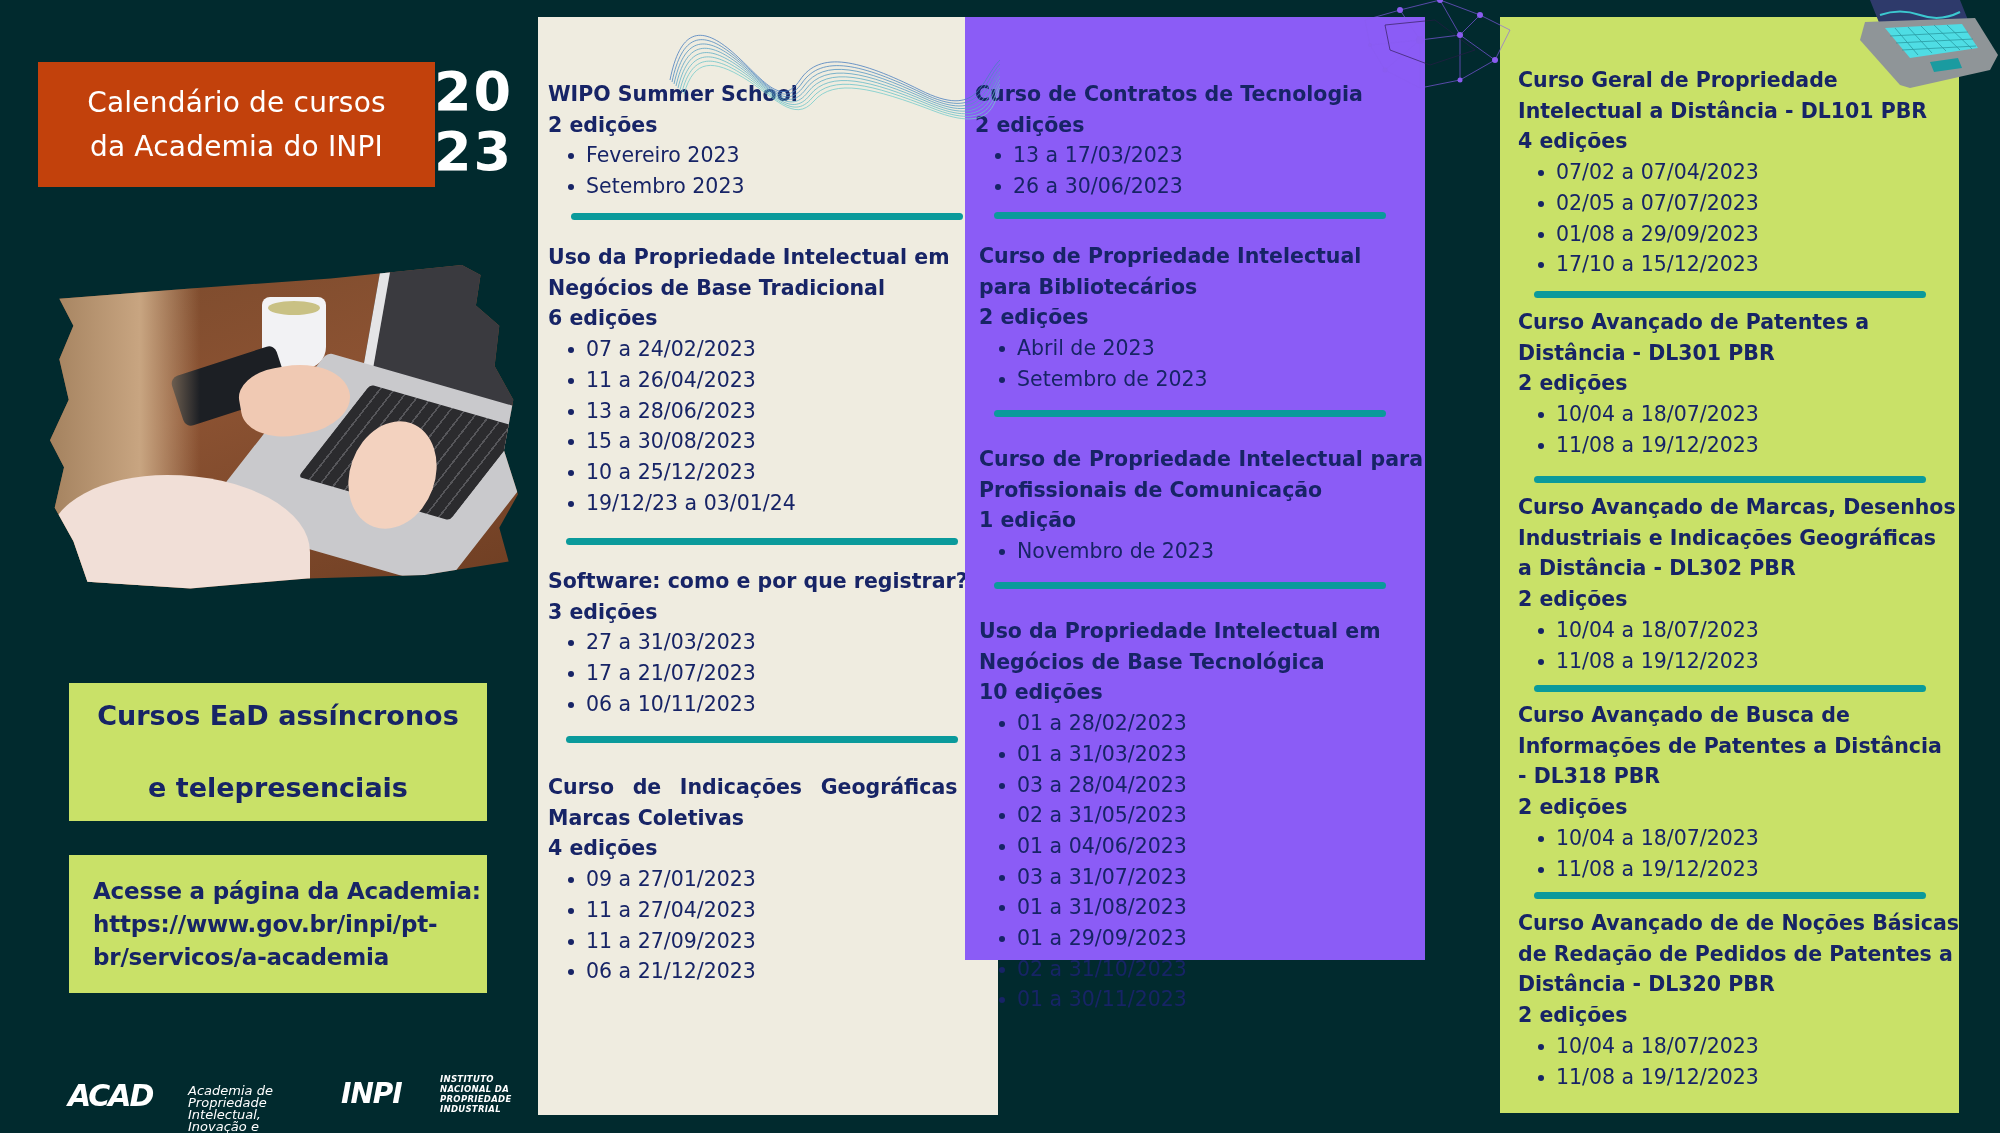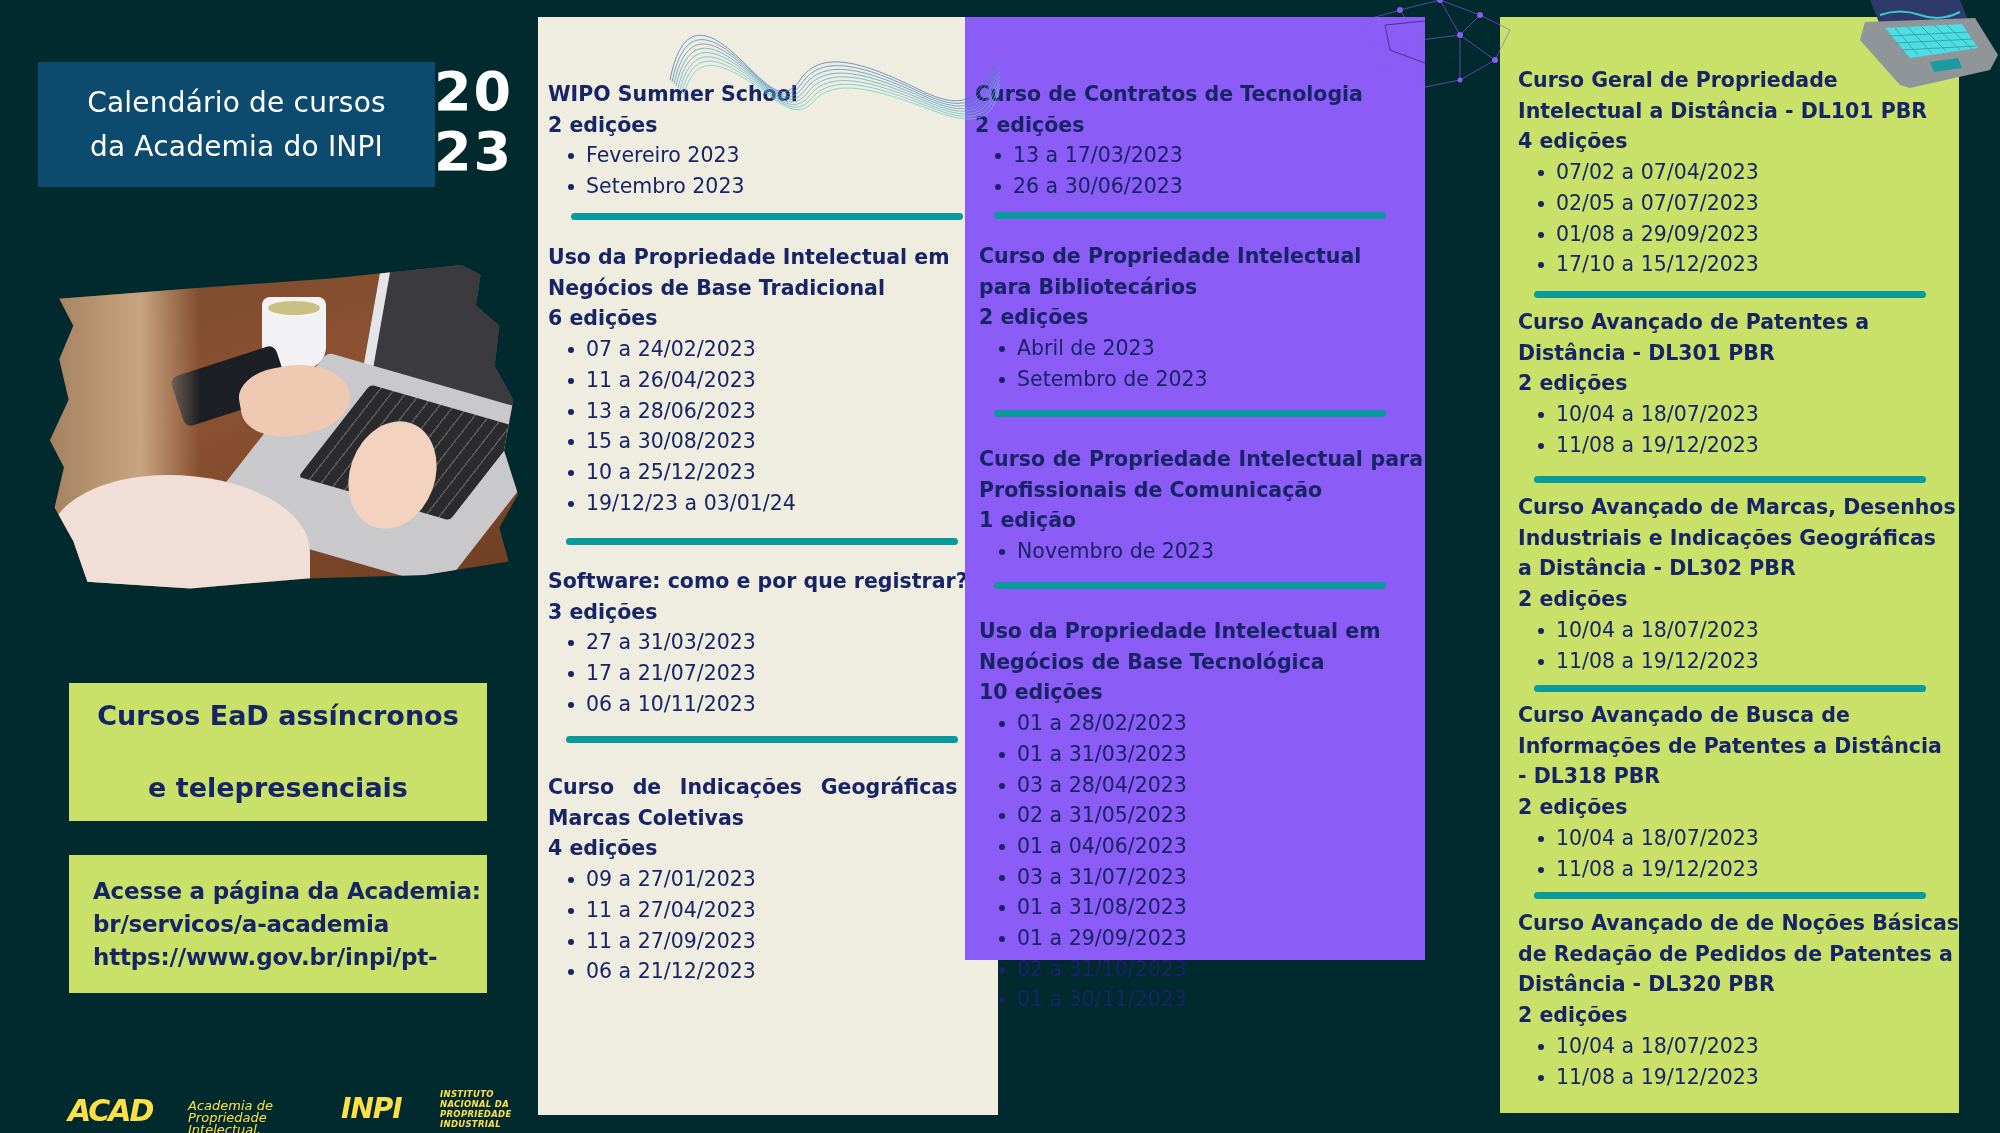--- a/index.html
+++ b/index.html
@@ -2,21 +2,21 @@
 <html><head>
 <meta charset="utf-8">
 <style>
   * { box-sizing: border-box; margin: 0; padding: 0; }
   html, body { width: 2000px; height: 1133px; overflow: hidden; }
   body { background: #012A2E; font-family: "DejaVu Sans", sans-serif; position: relative; }
 
   .abs { position: absolute; }
 
   
-  .header-box { left: 38px; top: 62px; width: 397px; height: 125px; background: #0c4a6e;
+  .header-box { left: 38px; top: 62px; width: 397px; height: 125px; background: #c2410c;
     display: flex; flex-direction: column; justify-content: center; align-items: center; }
   .header-title { color: #FFFFFF; font-size: 28px; line-height: 44px; text-align: center; letter-spacing: 0.2px; white-space: nowrap; }
   .year { left: 434px; top: 62px; width: 84px; color: #ffffff; font-weight: bold; font-size: 54px; line-height: 60px; text-align: left; letter-spacing: 2px; }
 
   
   .photo { left: 50px; top: 265px; width: 468px; height: 337px; overflow: hidden;
     clip-path: polygon(2% 10%, 30% 7%, 60% 4%, 88% 0%, 92% 3%, 91% 12%, 96% 18%, 95% 30%, 99% 40%, 97% 55%, 100% 68%, 96% 78%, 98% 88%, 80% 92%, 55% 93%, 30% 96%, 8% 94%, 5% 82%, 1% 72%, 3% 60%, 0% 52%, 4% 40%, 2% 28%, 5% 18%);
     background: linear-gradient(160deg, #7a4a2c 0%, #8b5232 40%, #6d3d22 100%); }
   .photo .hair { position: absolute; left: 0; top: 0; width: 150px; height: 337px;
     background: linear-gradient(90deg, #a4825f 0%, #c8a581 60%, rgba(200,165,129,0) 100%); }
@@ -35,21 +35,21 @@
   .photo .hand2 { position: absolute; left: 300px; top: 155px; width: 85px; height: 110px; background: #f3d2bf; border-radius: 50%; transform: rotate(20deg); }
 
   
   .lime { background: #C9E168; color: #172466; font-weight: bold; }
   .info1 { left: 69px; top: 683px; width: 418px; height: 138px; display: flex; flex-direction: column; justify-content: center; align-items: center; gap: 30px; }
   .info1 span { font-size: 27px; line-height: 42px; white-space: nowrap; }
   .info2 { left: 69px; top: 855px; width: 418px; height: 138px; padding: 20px 0 0 24px; }
   .info2 div { font-size: 23px; line-height: 33px; white-space: nowrap; letter-spacing: -0.2px; }
 
   
-  .logos { left: 68px; top: 1072px; width: 450px; height: 45px; color: #fde047; margin-top: 15px; }
+  .logos { left: 68px; top: 1072px; width: 450px; height: 45px; color: #ffffff; }
   .acad { position: absolute; left: 0; top: 6px; font-size: 30px; font-weight: bold; font-style: italic; letter-spacing: -2px; }
   .acad-sub { position: absolute; left: 120px; top: 13px; font-size: 13px; line-height: 12px; font-style: italic; width: 150px; }
   .inpi { position: absolute; left: 273px; top: 0px; font-size: 28px; font-weight: bold; font-style: italic; letter-spacing: -1px; line-height: 44px; }
   .inpi-sub { position: absolute; left: 372px; top: 2px; font-size: 8.5px; line-height: 10px; font-weight: bold; font-style: italic; letter-spacing: 0.3px; }
 
   
   .col { top: 17px; width: 460px; height: 1098px; }
   .col1 { left: 538px; background: #EFECE0; }
   .col2 { left: 965px; background: #8b5cf6; height: 943px; }
   .col3 { left: 1500px; background: #C9E168; width: 459px; height: 1096px; }
@@ -93,22 +93,22 @@
   <div class="shoulder"></div>
 </div>
 
 <div class="abs lime info1">
   <span>Cursos EaD assíncronos</span>
   <span>e telepresenciais</span>
 </div>
 
 <div class="abs lime info2">
   <div>Acesse a página da Academia:</div>
+  <div>https://www.gov.br/inpi/pt-</div>
   <div>br/servicos/a-academia</div>
-  <div>https://www.gov.br/inpi/pt-</div>
 </div>
 
 <div class="abs logos">
   <div class="acad">ACAD</div>
   <div class="acad-sub">
     <div>Academia de Propriedade Intelectual,</div>
     <div>Inovação e Desenvolvimento</div>
   </div>
   <div class="inpi">INPI</div>
   <div class="inpi-sub">

